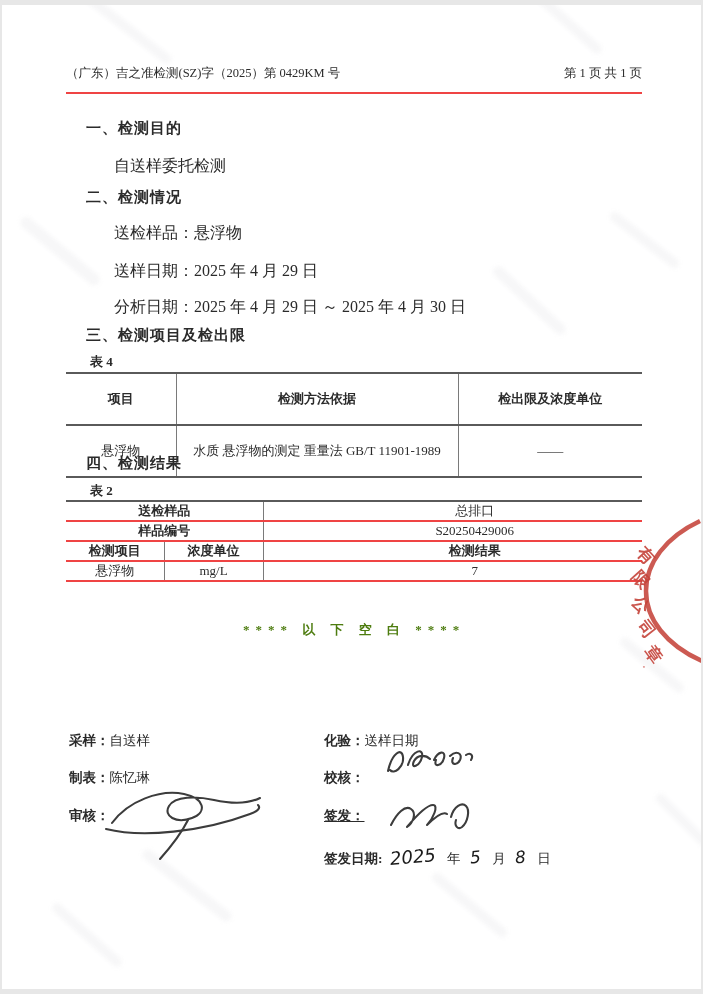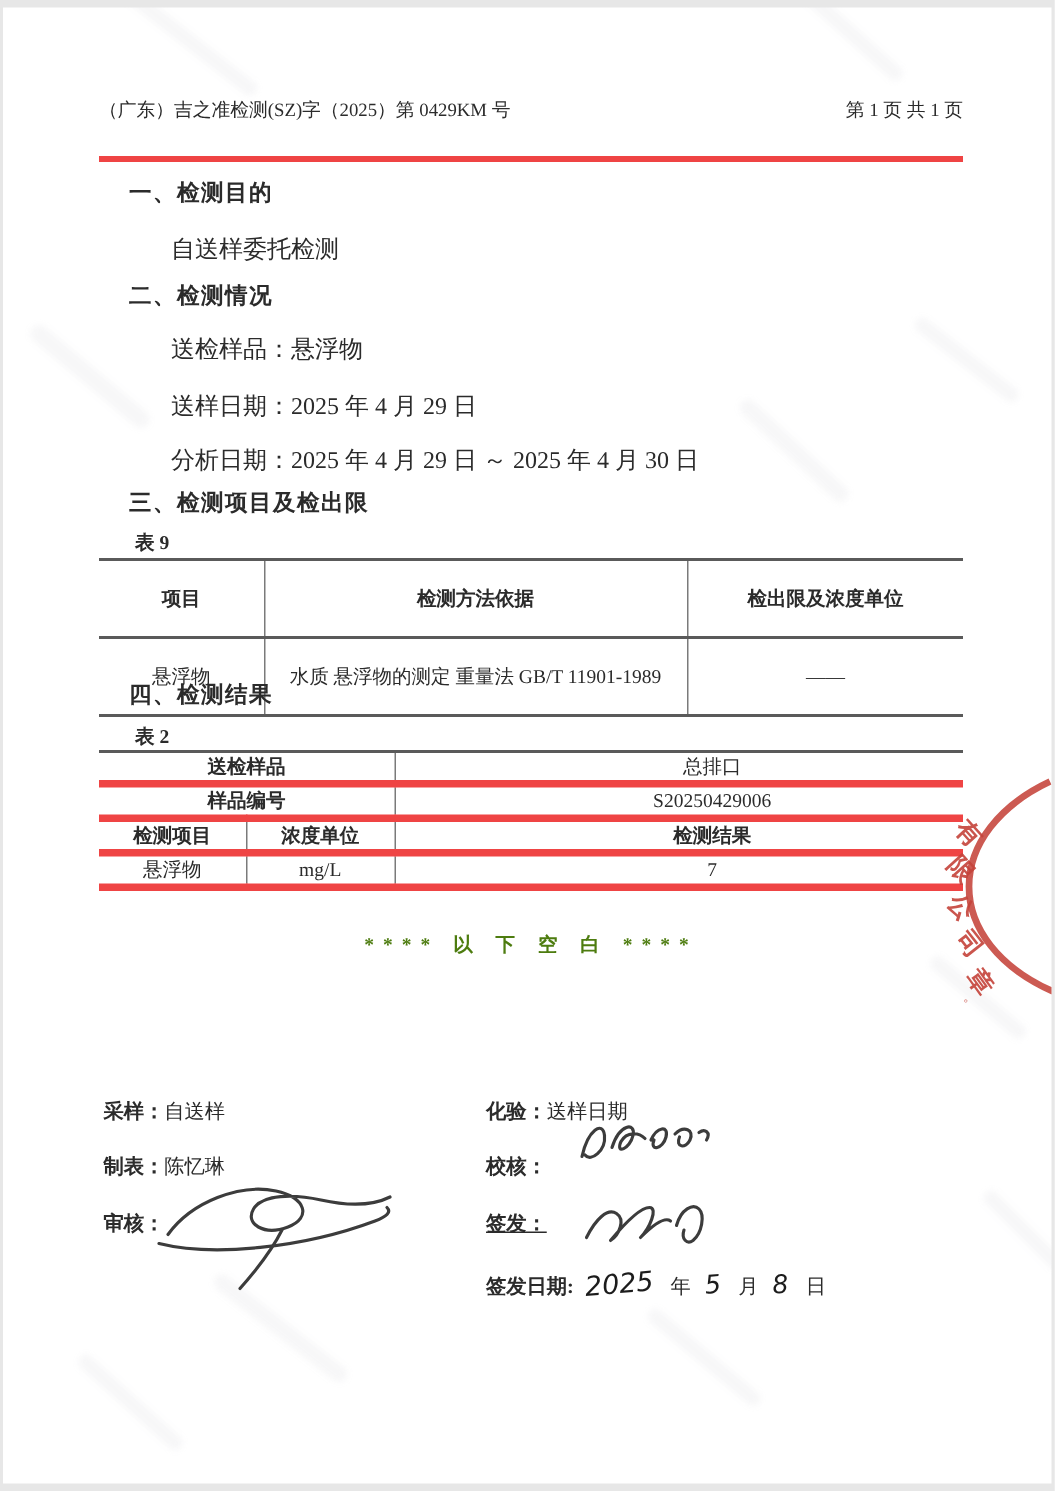--- a/index.html
+++ b/index.html
@@ -2,41 +2,41 @@
 <html><head>
 <meta charset="utf-8">
 <style>
   html,body{margin:0;padding:0;background:#e7e7e7;}
   body{width:703px;height:994px;position:relative;overflow:hidden;
        font-family:"Liberation Serif","DejaVu Serif",serif;color:#2b2b2b;}
   .page{position:absolute;left:2px;top:5px;width:699px;height:984px;background:#ffffff;overflow:hidden;}
   .abs{position:absolute;}
   
   .hdr{left:64px;top:60px;width:576px;display:flex;justify-content:space-between;
-       align-items:flex-end;border-bottom:4px solid #ef4444;padding-bottom:22px;font-size:12.5px;}
+       align-items:flex-end;border-bottom:2px solid #ef4444;padding-bottom:10px;font-size:12.5px;}
   
   .h1{font-size:15px;font-weight:700;letter-spacing:1px;}
   .body-line{font-size:16px;}
   .lbl-b{font-weight:700;}
   
   table{border-collapse:collapse;table-layout:fixed;width:576px;font-size:13px;}
   .t1{border-top:2px solid #5a5a5a;border-bottom:2px solid #5a5a5a;}
   .t1 th,.t1 td{text-align:center;vertical-align:middle;padding:16px 4px;
        border-left:1px solid #7a7a7a;border-right:1px solid #7a7a7a;font-weight:400;}
   .t1 th{font-weight:700;}
   .t1 th:first-child,.t1 td:first-child{border-left:none;}
   .t1 th:last-child,.t1 td:last-child{border-right:none;}
   .t1 thead tr{height:37px;border-bottom:2px solid #5a5a5a;}
   .t1 tbody tr{height:36px;}
   .t2{border-top:2px solid #5a5a5a;}
   .t2 td{text-align:center;vertical-align:middle;padding:0 4px;
        border-left:1px solid #7a7a7a;border-right:1px solid #7a7a7a;}
   .t2 td:first-child{border-left:none;}
   .t2 td:last-child{border-right:none;padding-left:48px;}
-  .t2 tr{height:14px;border-bottom:5px solid #ef4444;font-family:Liberation Serif, serif;}
+  .t2 tr{height:14px;border-bottom:2px solid #ef4444;font-family:Liberation Serif, serif;}
   .t2 .b{font-weight:700;}
   .tbl-label{font-size:13px;font-weight:700;}
   .blank-note{left:64px;top:616px;width:576px;text-align:center;font-size:13px;
        letter-spacing:6px;font-weight:700;color:#4d7c0f;}
   
   .sign-line{font-size:13.5px;}
   .hw{font-family:"DejaVu Sans",sans-serif;font-style:italic;font-size:18px;
       display:inline-block;transform:rotate(-5deg);color:#1c1c1c;line-height:1;}
   .hw-sm{font-size:17px;}
   .date-unit{margin:0 6px 0 8px;}
@@ -78,21 +78,21 @@
     <span>送检样品：</span><span>悬浮物</span>
   </div>
   <div class="abs body-line" style="left:112px;top:256px;">
     <span>送样日期：</span><span>2025 年 4 月 29 日</span>
   </div>
   <div class="abs body-line" style="left:112px;top:292px;">
     <span>分析日期：</span><span>2025 年 4 月 29 日 ～ 2025 年 4 月 30 日</span>
   </div>
 
   <div class="abs h1" style="left:84px;top:321px;">三、检测项目及检出限</div>
-  <div class="abs tbl-label" style="left:88px;top:348px;">表 9</div>
+  <div class="abs tbl-label" style="left:88px;top:348px;">表 4</div>
   <table class="t1 abs" style="left:64px;top:367px;">
     <colgroup>
         <col style="width:110px">
         <col style="width:282px">
         <col style="width:184px">
       </colgroup>
     <thead>
       <tr>
         <th>项目</th>
         <th>检测方法依据</th>

